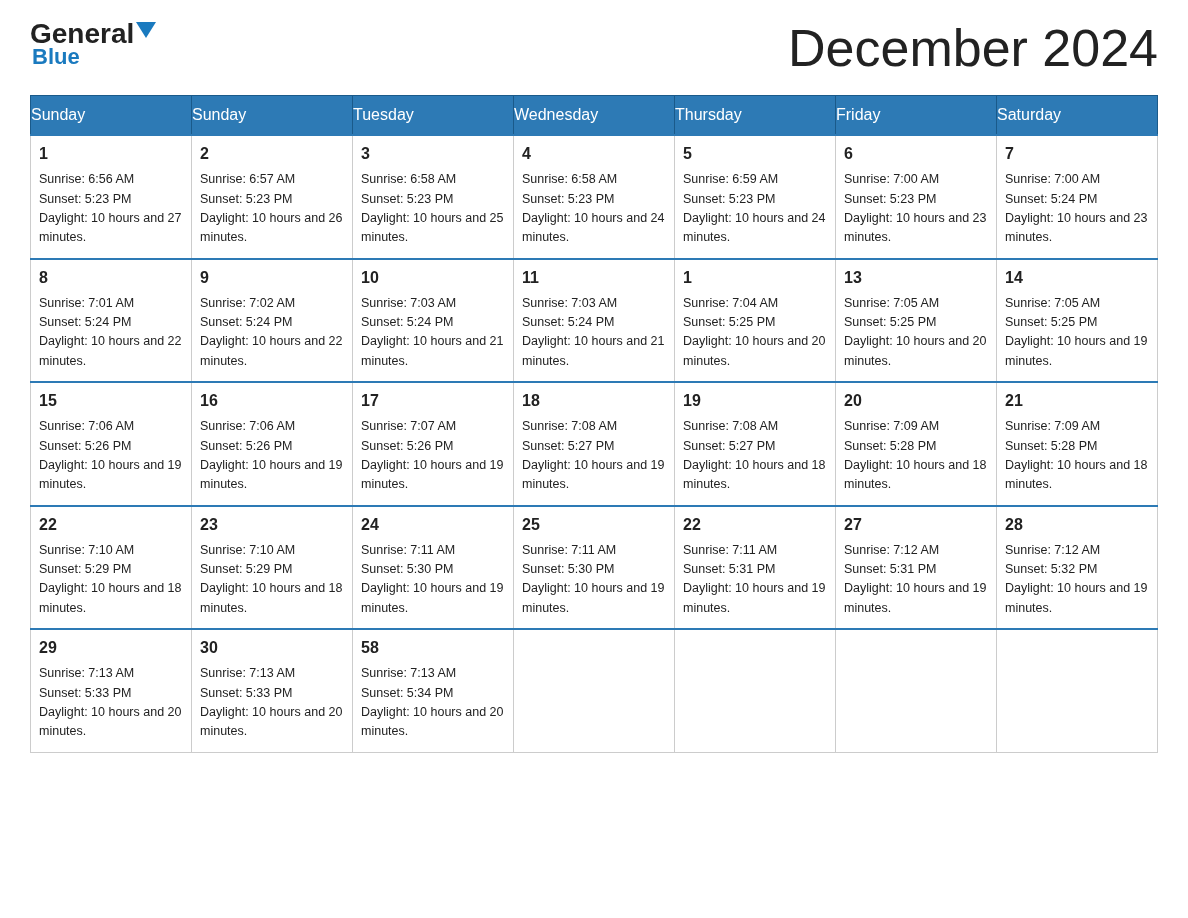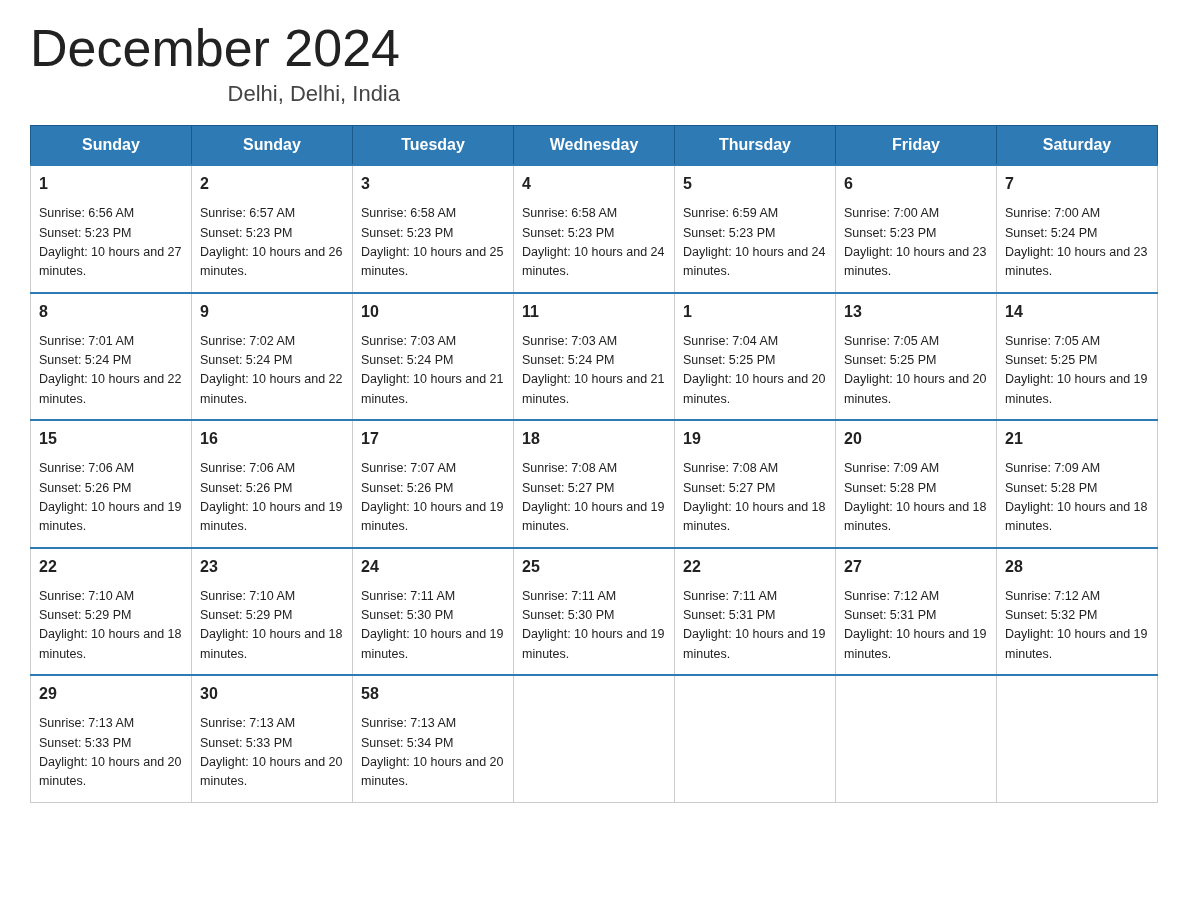--- a/index.html
+++ b/index.html
@@ -66,23 +66,23 @@
     }
     .calendar {
       width: 100%;
       border-collapse: collapse;
       border: 1px solid #ccc;
     }
     .calendar th {
       background: #2d7ab5;
       color: #fff;
       font-size: 16px;
-      font-weight: bold;
-      padding: 10px 8px;
-      text-align: center;
+      font-weight: normal;
+      padding: 10px 0;
+      text-align: left;
       border: 1px solid #1a5a8a;
     }
     .calendar td {
       width: calc(100% / 7);
       vertical-align: top;
       padding: 6px 8px 10px 8px;
       border: 1px solid #ccc;
       font-size: 13px;
       line-height: 1.5;
       min-height: 110px;
@@ -91,43 +91,47 @@
       font-size: 16px;
       font-weight: bold;
       color: #222;
       display: block;
       margin-bottom: 4px;
     }
     .day-info {
       font-size: 12.5px;
       color: #222;
       line-height: 1.55;
-      margin-top: 8px;
     }
     .calendar tr td {
       background: #fff;
     }
     .calendar tr:nth-child(odd) td {
       background: #fff;
     }
     
     .week-row td {
       border-top: 2px solid #2d7ab5;
     }
     .empty-td {
       background: #fff;
     }
   </style>
 </head>
 <body>
 
 <div class="header">
+  <div class="logo">
+    <div>
+      <span class="logo-text">General<span class="logo-triangle"></span></span>
+    </div>
+    <div class="logo-blue">Blue</div>
+  </div>
   <div class="title-block">
     <div class="page-title">December 2024</div>
-    <div class="subtitle">Delhi, Delhi, India</div>
   </div>
 </div>
 
 <table class="calendar">
   <thead>
     <tr>
       <th>Sunday</th>
       <th>Sunday</th>
       <th>Tuesday</th>
       <th>Wednesday</th>

